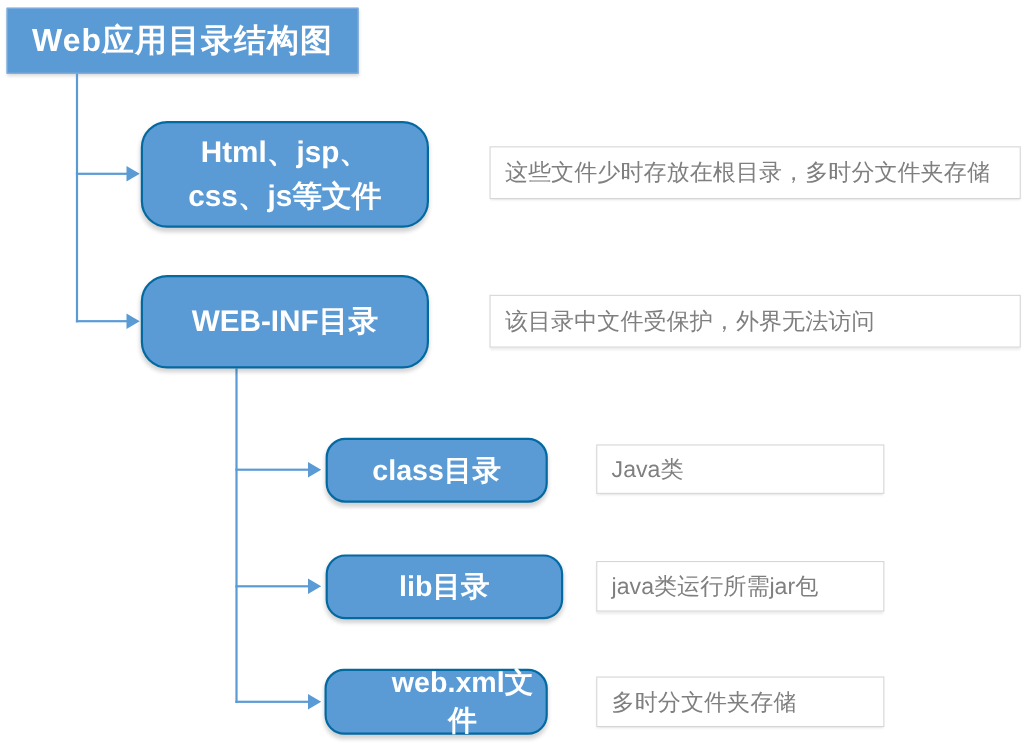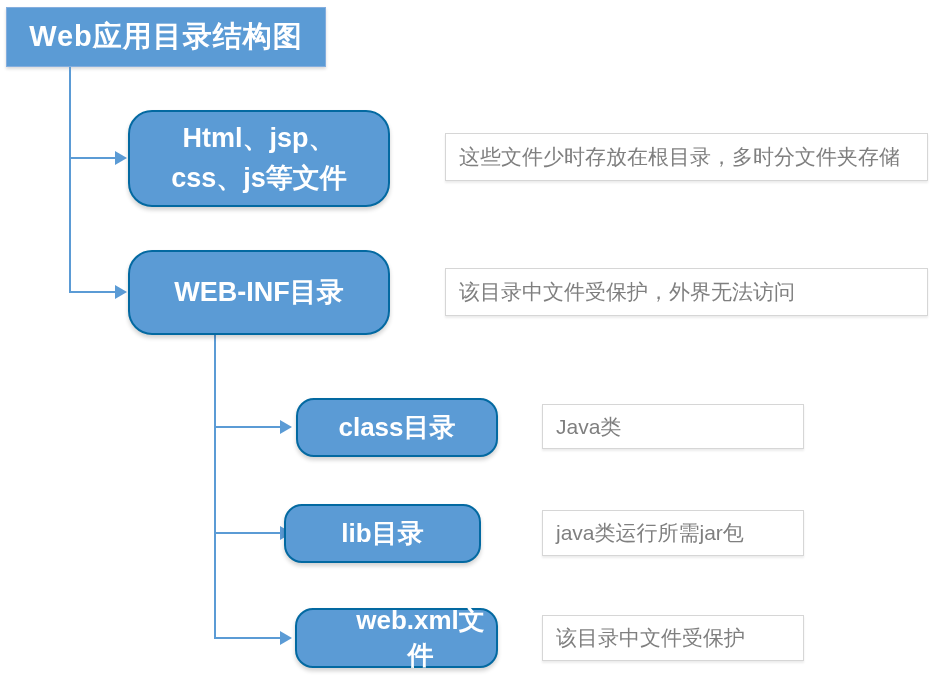--- a/index.html
+++ b/index.html
@@ -22,21 +22,21 @@
     display:flex;align-items:center;justify-content:center;text-align:center;
     color:#ffffff;font-weight:bold;white-space:pre-line;
     box-shadow:0 3px 4px rgba(0,0,0,0.18);
     box-sizing:border-box;
   }
   .node-big{border-radius:24px;font-size:27px;line-height:1.45;}
   .node-small{border-radius:18px;font-size:26px;}
   #node-html   {left:128px;top:110px;width:262px;height:97px;}
   #node-webinf {left:128px;top:250px;width:262px;height:85px;}
   #node-class  {left:296px;top:398px;width:202px;height:59px;}
-  #node-lib    {left:284px;top:504px;width:197px;height:59px;}
+  #node-lib    {left:296px;top:504px;width:216px;height:59px;}
   #node-webxml {left:295px;top:608px;width:203px;height:60px;padding-left:48px;}
   
   .note{
     position:absolute;background:#ffffff;border:1px solid #d6d6d6;
     display:flex;align-items:center;
     color:#7f7f7f;font-size:21px;padding-left:13px;
     box-shadow:0 2px 2px rgba(0,0,0,0.08);
     box-sizing:border-box;white-space:nowrap;overflow:hidden;
   }
   #note-1{left:445px;top:133px;width:483px;height:48px;}
@@ -112,16 +112,16 @@
   <div class="note" id="note-1">
     <span>这些文件少时存放在根目录，多时分文件夹存储</span>
   </div>
   <div class="note" id="note-3">
     <span>Java类</span>
   </div>
   <div class="note" id="note-4">
     <span>java类运行所需jar包</span>
   </div>
   <div class="note" id="note-5">
-    <span>该目录中文件受保护</span>
+    <span>多时分文件夹存储</span>
   </div>
 
 </div>
 
 </body></html>

